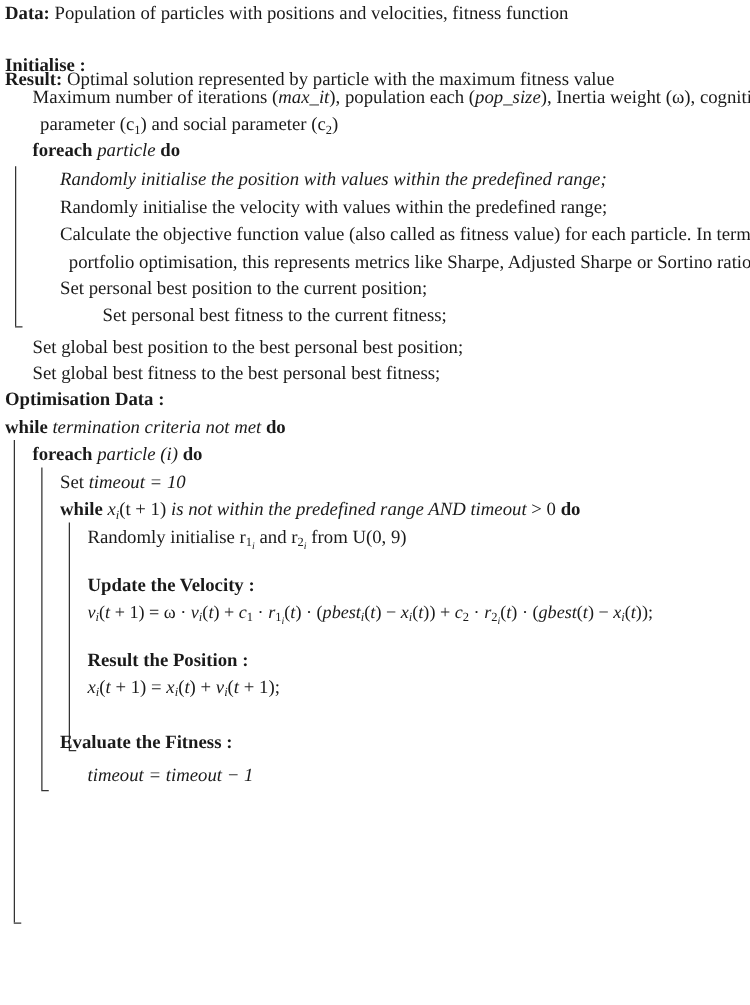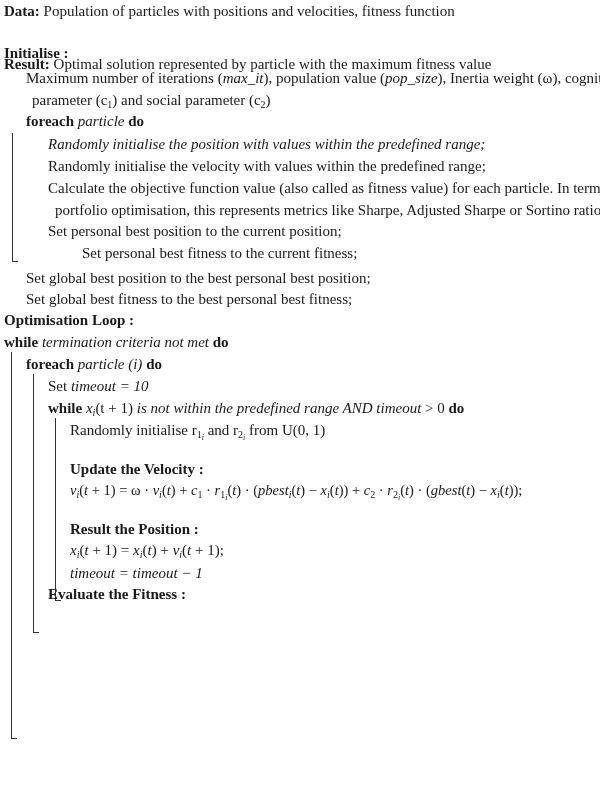--- a/index.html
+++ b/index.html
@@ -25,21 +25,21 @@
     <span class="b">Data:</span>
     <span>Population of particles with positions and velocities, fitness function</span>
   </div>
   <div class="line" style="left:4px; top:22px;margin-top:32px;">
     <span class="b">Result:</span>
     <span>Optimal solution represented by particle with the maximum fitness value</span>
   </div>
   <div class="line b" style="left:4px; top:43px;">Initialise :</div>
 
   <div class="line" style="left:26px; top:68px;">
-    <span>Maximum number of iterations (</span><span class="i">max_it</span><span>), population value (</span><span class="i">pop_size</span><span>), Inertia weight (ω), cognitive</span>
+    <span>Maximum number of iterations (</span><span class="i">max_it</span><span>), population each (</span><span class="i">pop_size</span><span>), Inertia weight (ω), cognitive</span>
   </div>
   <div class="line" style="left:32px; top:90px;text-align:center;">
     <span>parameter (c</span><sub>1</sub><span>) and social parameter (c</span><sub>2</sub><span>)</span>
   </div>
 
   <div class="line" style="left:26px; top:111px;">
     <span class="b">foreach</span>
     <span class="i">particle</span>
     <span class="b">do</span>
   </div>
@@ -50,21 +50,21 @@
   <div class="line" style="left:48px; top:134px;font-style:italic;">Randomly initialise the position with values within the predefined range;</div>
   <div class="line" style="left:48px; top:156px;">Randomly initialise the velocity with values within the predefined range;</div>
   <div class="line" style="left:48px; top:178px;">Calculate the objective function value (also called as fitness value) for each particle. In terms of</div>
   <div class="line" style="left:55px; top:200px;">portfolio optimisation, this represents metrics like Sharpe, Adjusted Sharpe or Sortino ratios;</div>
   <div class="line" style="left:48px; top:221px;">Set personal best position to the current position;</div>
   <div class="line" style="left:48px; top:243px;margin-left:34px;">Set personal best fitness to the current fitness;</div>
 
   <div class="line" style="left:26px; top:268px;font-family:Liberation Serif, serif;">Set global best position to the best personal best position;</div>
   <div class="line" style="left:26px; top:289px;">Set global best fitness to the best personal best fitness;</div>
 
-  <div class="line b" style="left:4px; top:310px;">Optimisation Loop :</div>
+  <div class="line b" style="left:4px; top:310px;">Optimisation Data :</div>
 
   <div class="line" style="left:4px; top:332px;">
     <span class="b">while</span>
     <span class="i">termination criteria not met</span>
     <span class="b">do</span>
   </div>
 
   <div class="vbar" style="left:11px; top:352px; height:386px;"></div>
   <div class="hbar" style="left:11px; top:738px; width:6px;"></div>
 
@@ -87,32 +87,32 @@
     <span class="i">x</span><sub class="i">i</sub><span>(t + 1)</span>
     <span class="i">is not within the predefined range AND timeout</span>
     <span>&gt; 0</span>
     <span class="b">do</span>
   </div>
 
   <div class="vbar" style="left:55px; top:418px; height:182px;"></div>
   <div class="hbar" style="left:55px; top:600px; width:6px;"></div>
 
   <div class="line" style="left:70px; top:420px;">
-    <span>Randomly initialise r</span><sub>1<sub class="i">i</sub></sub><span> and r</span><sub>2<sub class="i">i</sub></sub><span> from U(0, 1)</span>
+    <span>Randomly initialise r</span><sub>1<sub class="i">i</sub></sub><span> and r</span><sub>2<sub class="i">i</sub></sub><span> from U(0, 9)</span>
   </div>
 
   <div class="line b" style="left:70px; top:459px;">Update the Velocity :</div>
   <div class="line" style="left:70px; top:480px; font-size:14.5px;">
     <span class="i">v</span><sub class="i">i</sub>(<span class="i">t</span> + 1) = ω · <span class="i">v</span><sub class="i">i</sub>(<span class="i">t</span>) + <span class="i">c</span><sub>1</sub> · <span class="i">r</span><sub>1<sub class="i">i</sub></sub>(<span class="i">t</span>) · (<span class="i">pbest</span><sub class="i">i</sub>(<span class="i">t</span>) − <span class="i">x</span><sub class="i">i</sub>(<span class="i">t</span>)) + <span class="i">c</span><sub>2</sub> · <span class="i">r</span><sub>2<sub class="i">i</sub></sub>(<span class="i">t</span>) · (<span class="i">gbest</span>(<span class="i">t</span>) − <span class="i">x</span><sub class="i">i</sub>(<span class="i">t</span>));
   </div>
 
   <div class="line b" style="left:70px; top:519px;">Result the Position :</div>
   <div class="line" style="left:70px; top:540px;">
     <span class="i">x</span><sub class="i">i</sub>(<span class="i">t</span> + 1) = <span class="i">x</span><sub class="i">i</sub>(<span class="i">t</span>) + <span class="i">v</span><sub class="i">i</sub>(<span class="i">t</span> + 1);
   </div>
 
-  <div class="line i" style="left:70px; top:563px;">timeout = timeout − 1</div>
+  <div class="line i" style="left:70px; top:611px;">timeout = timeout − 1</div>
 
   <div class="line b" style="left:48px; top:584px;">Evaluate the Fitness :</div>
 </div>
 
 <div style="position:absolute; left:0; top:0; width:600px; height:804px;">
 </div>
 
 </body></html>

